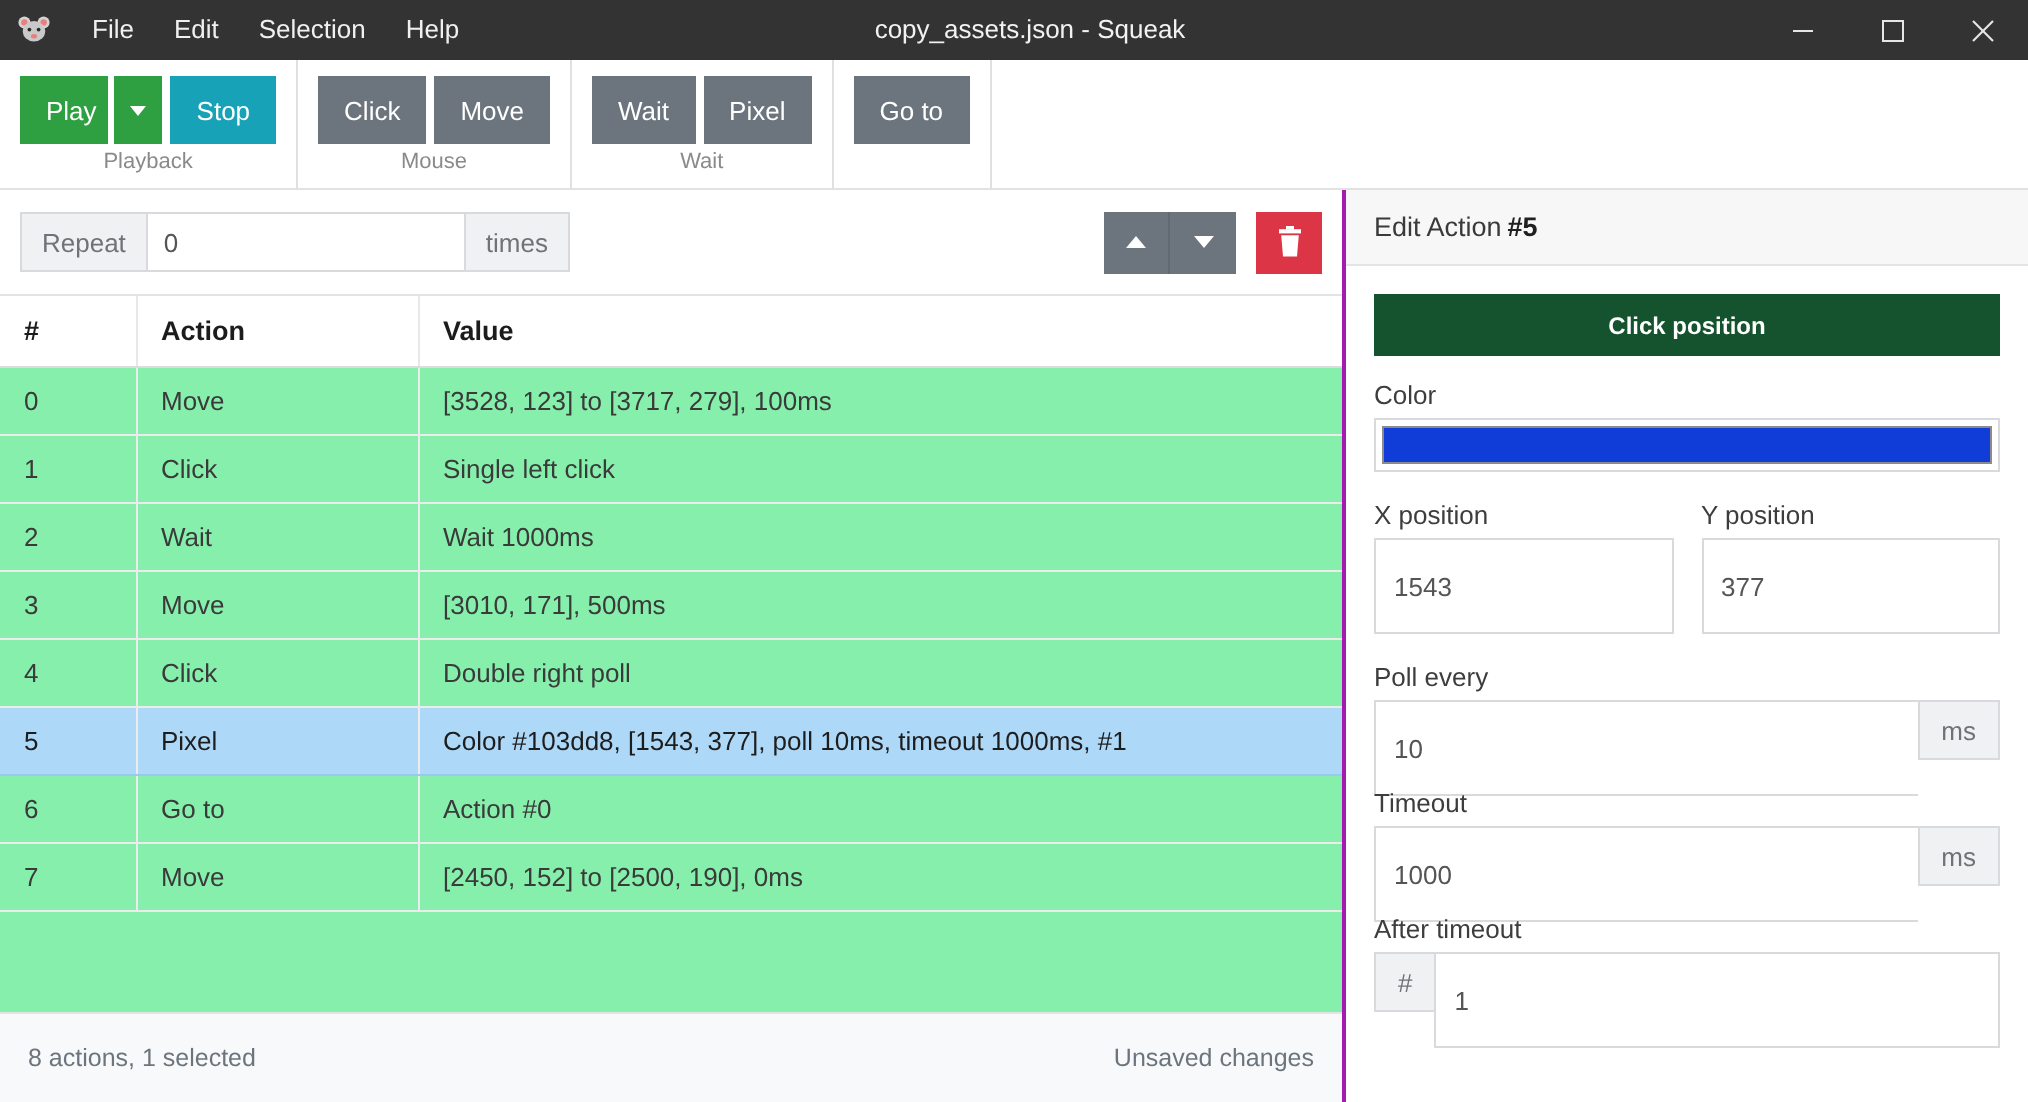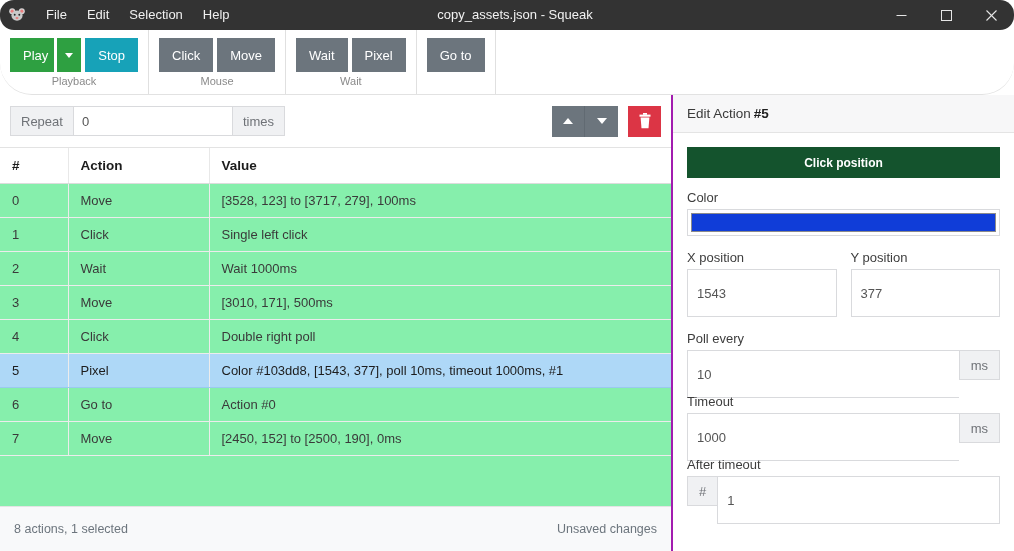--- a/index.html
+++ b/index.html
@@ -22,21 +22,20 @@
 
   
   .titlebar {
     height: 30px;
     background: #333333;
     display: flex;
     align-items: center;
     flex: 0 0 30px;
     position: relative;
     user-select: none;
-    border-radius: 14px;
   }
   .app-icon {
     width: 18px; height: 18px;
     margin-left: 8px; margin-right: 10px;
     flex: 0 0 18px;
     display: flex; align-items: center; justify-content: center;
   }
   .menubar { display: flex; align-items: center; height: 30px; }
   .menu-item {
     color: #f0f0f0;
@@ -70,21 +69,20 @@
 
   
   .ribbon {
     height: 65px;
     flex: 0 0 65px;
     background: #ffffff;
     display: flex;
     align-items: stretch;
     border-bottom: 1px solid #e2e2e2;
     position: relative;
-    border-radius: 32px;
   }
   .rib-group {
     display: flex;
     flex-direction: column;
     justify-content: flex-start;
     padding: 8px 10px 0 10px;
     border-right: 1px solid #e0e0e0;
     position: relative;
   }
   .rib-group.nogrp { border-right: 1px solid #e0e0e0; }

